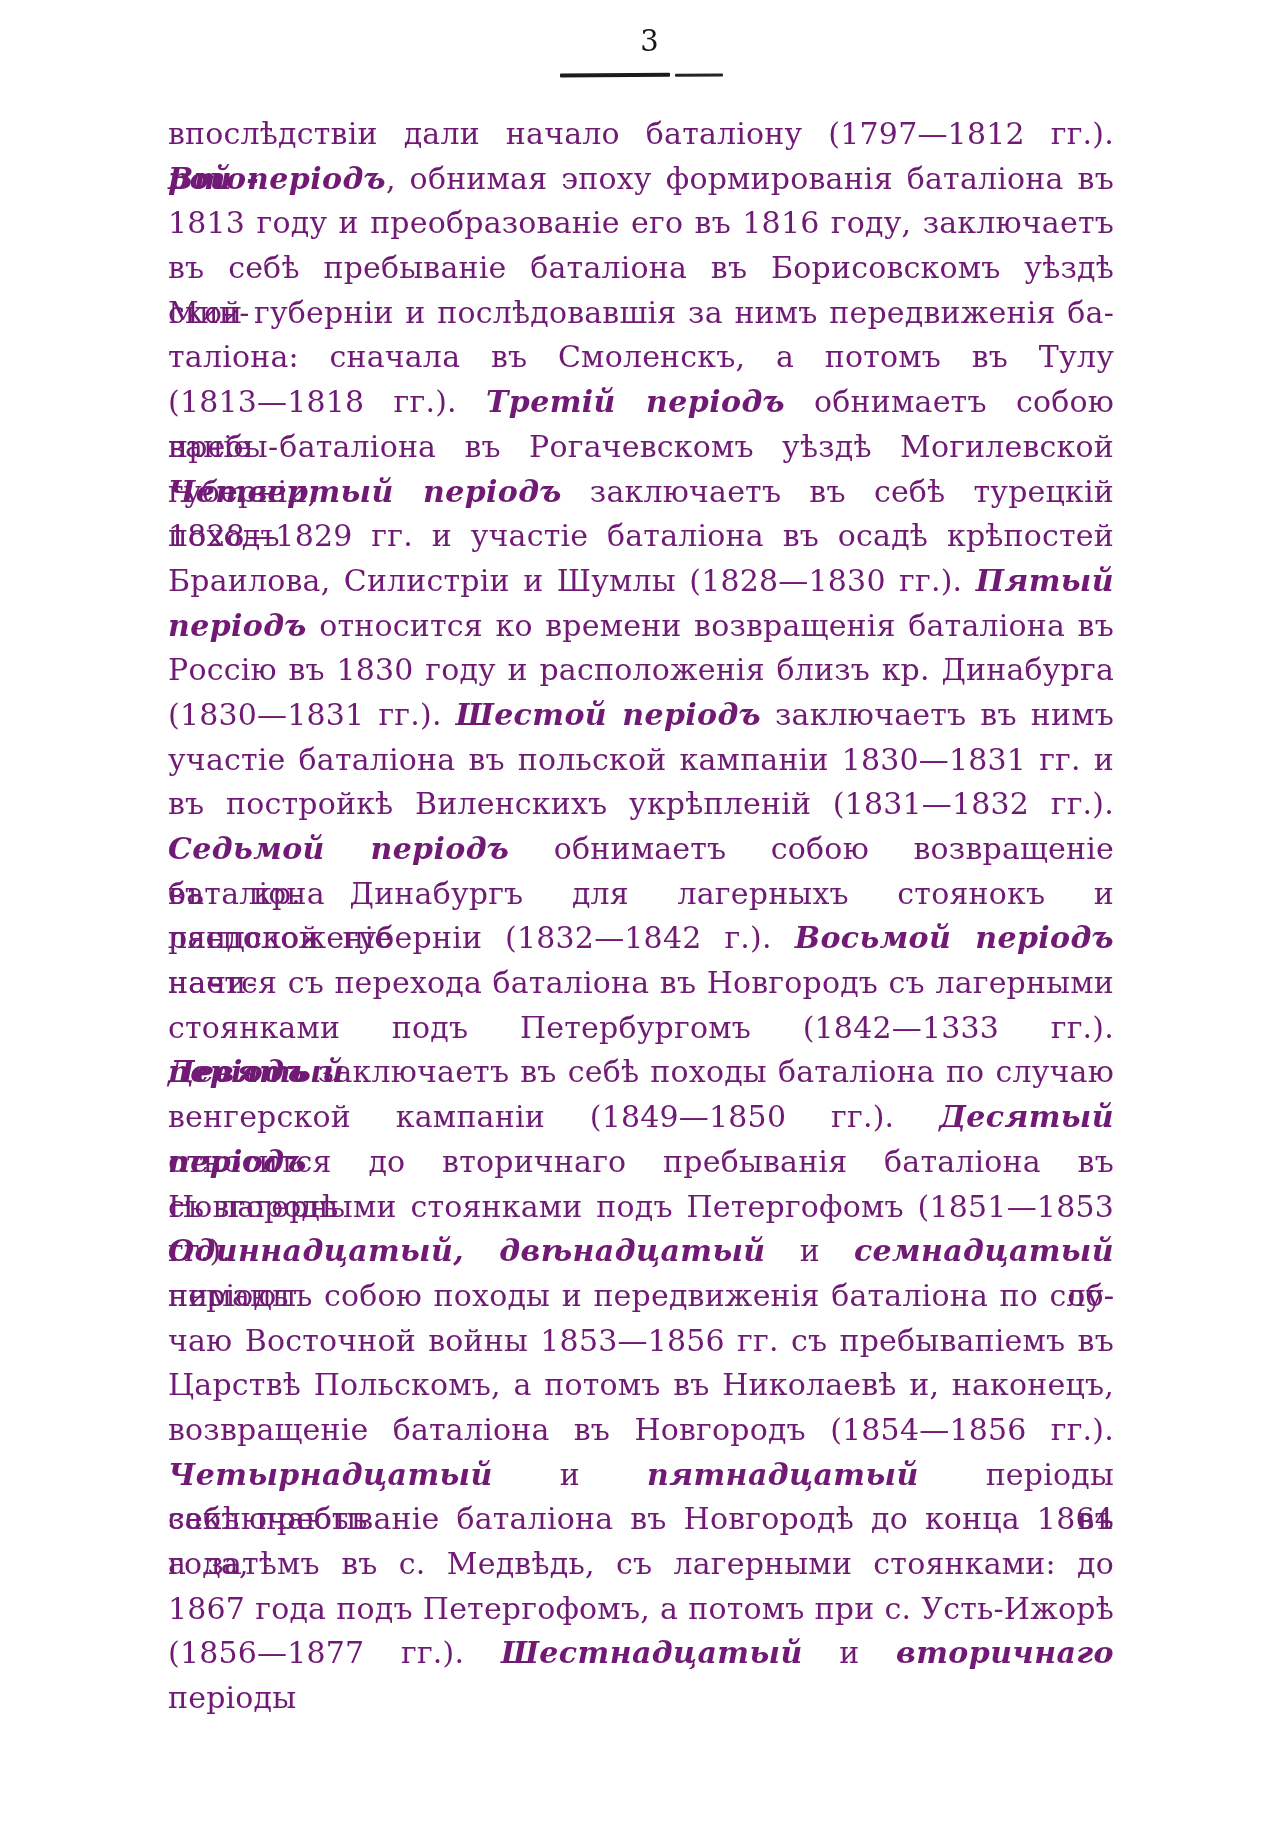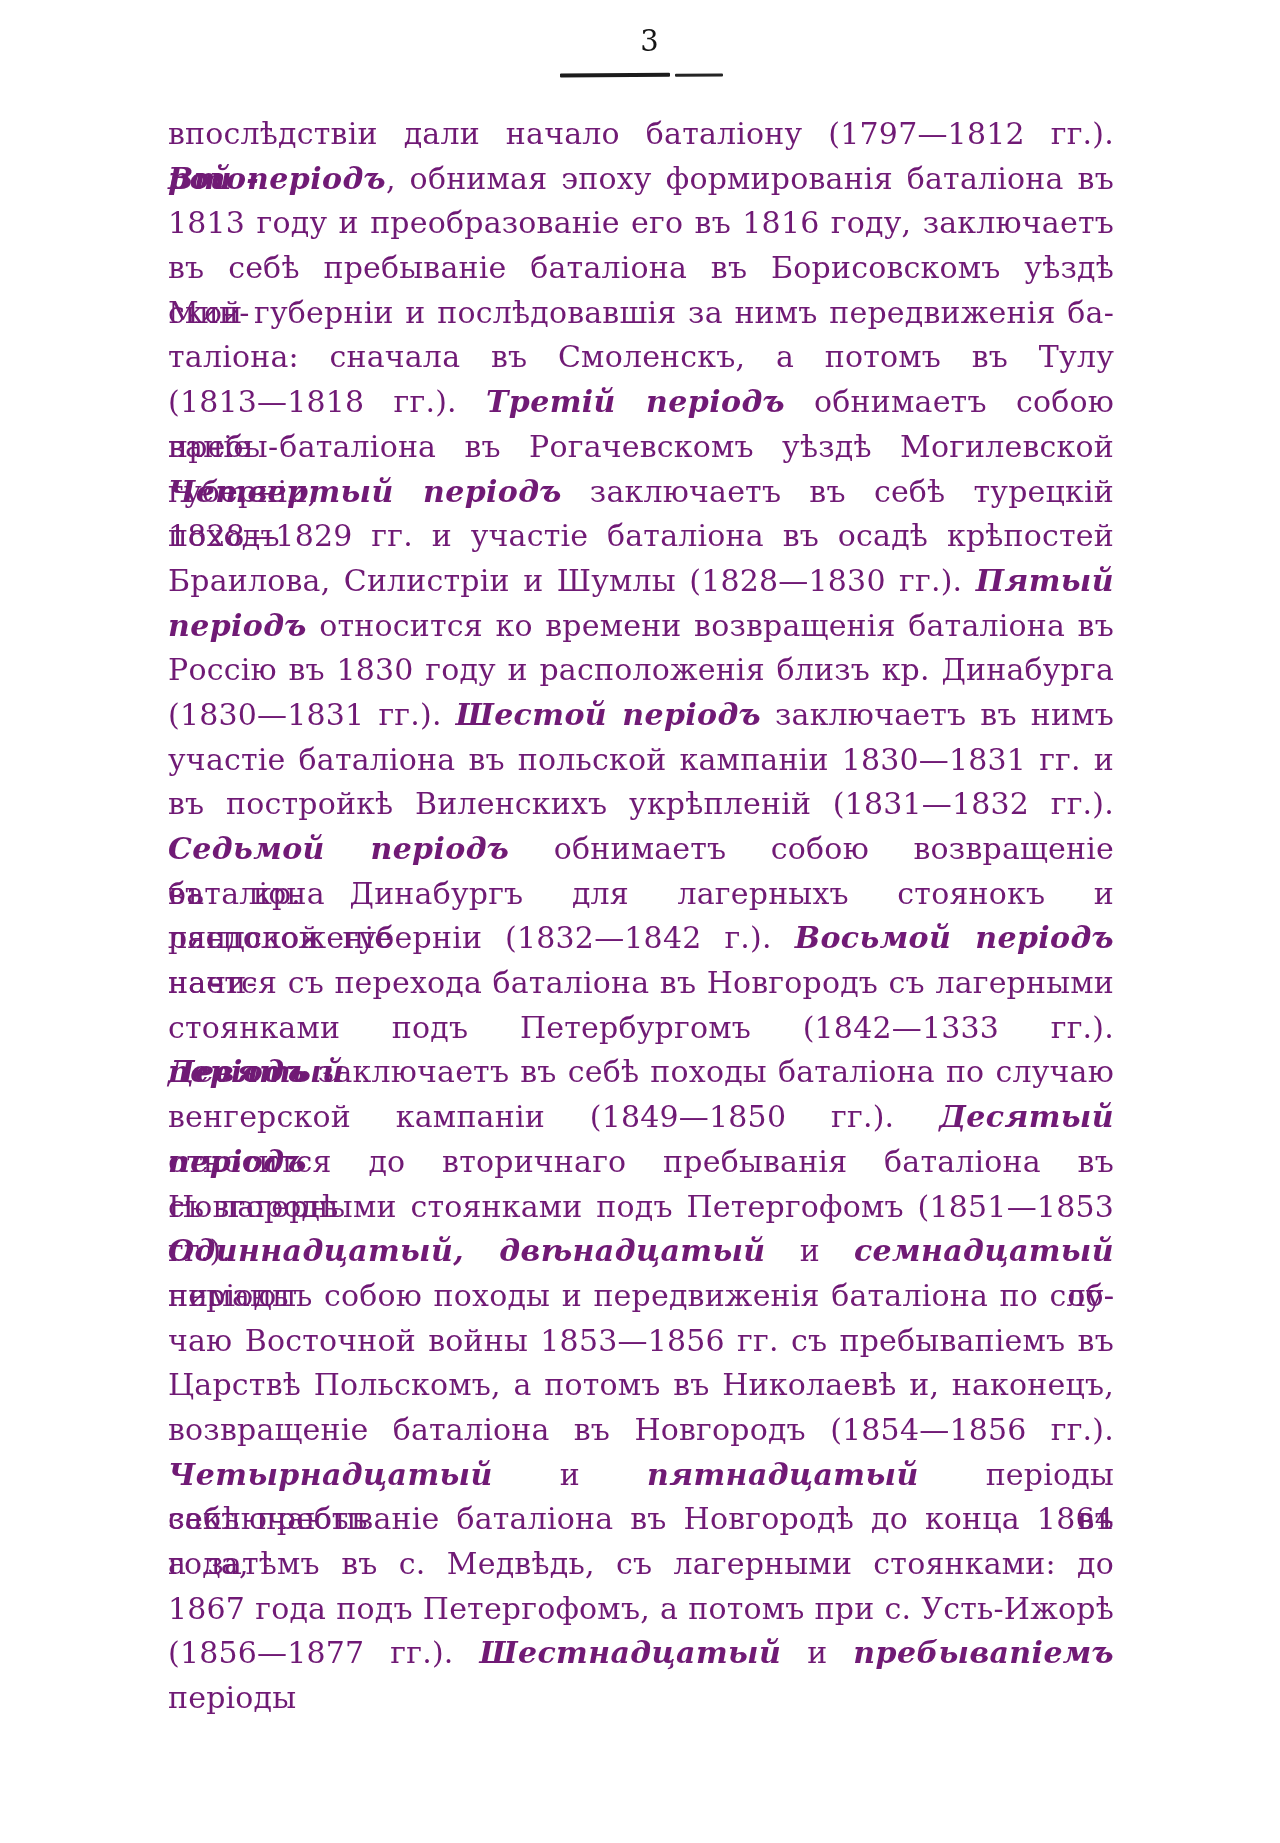--- a/index.html
+++ b/index.html
@@ -80,15 +80,15 @@
       <div class="line"><span class="seg">съ лагерными стоянками подъ Петергофомъ (1851—1853 гг.).</span></div>
       <div class="line"><span class="seg em">Одиннадцатый, двѣнадцатый</span><span class="seg"> и </span><span class="seg em">семнадцатый</span><span class="seg"> періоды об-</span></div>
       <div class="line"><span class="seg">нимаютъ собою походы и передвиженія баталіона по слу-</span></div>
       <div class="line"><span class="seg">чаю Восточной войны 1853—1856 гг. съ пребывапіемъ въ</span></div>
       <div class="line"><span class="seg">Царствѣ Польскомъ, а потомъ въ Николаевѣ и, наконецъ,</span></div>
       <div class="line"><span class="seg">возвращеніе баталіона въ Новгородъ (1854—1856 гг.).</span></div>
       <div class="line"><span class="seg em">Четырнадцатый</span><span class="seg"> и </span><span class="seg em">пятнадцатый</span><span class="seg"> періоды заключаютъ въ</span></div>
       <div class="line"><span class="seg">себѣ пребываніе баталіона въ Новгородѣ до конца 1864 года,</span></div>
       <div class="line"><span class="seg">а затѣмъ въ с. Медвѣдь, съ лагерными стоянками: до</span></div>
       <div class="line"><span class="seg">1867 года подъ Петергофомъ, а потомъ при с. Усть-Ижорѣ</span></div>
-      <div class="line"><span class="seg">(1856—1877 гг.). </span><span class="seg em">Шестнадцатый</span><span class="seg"> и </span><span class="seg em">пребывапіемъ</span><span class="seg"> періоды</span></div>
+      <div class="line"><span class="seg">(1856—1877 гг.). </span><span class="seg em">Шестнадцатый</span><span class="seg"> и </span><span class="seg em">вторичнаго</span><span class="seg"> періоды</span></div>
     </main>
 </div>
 
 </body></html>

